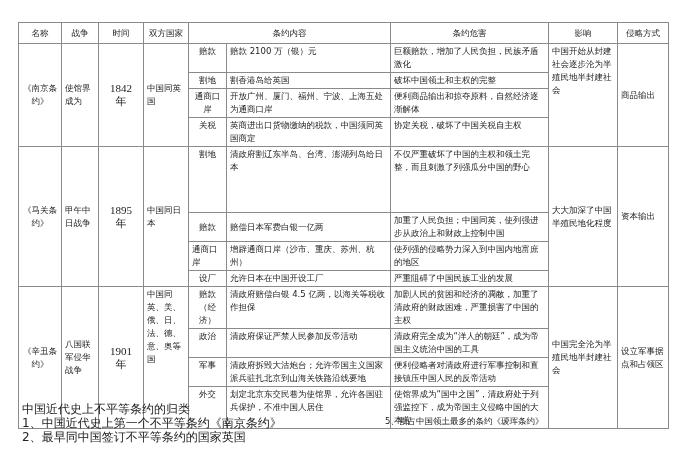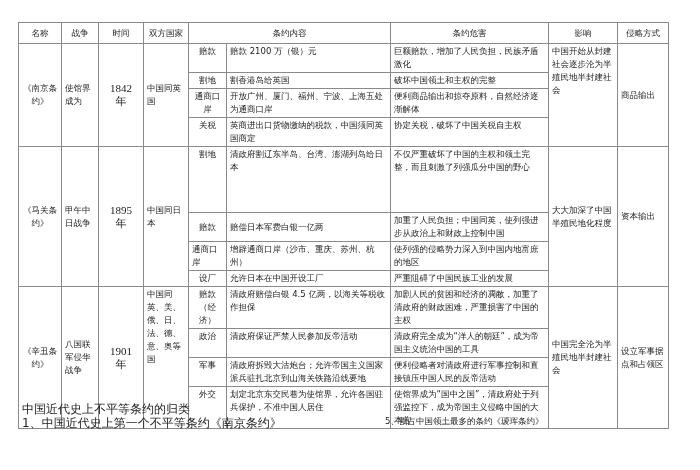--- a/index.html
+++ b/index.html
@@ -121,16 +121,17 @@
     <td class="ctr">外交</td>
     <td>划定北京东交民巷为使馆界，允许各国驻兵保护，不准中国人居住</td>
     <td class="mid">使馆界成为“国中之国”，清政府处于列强监控下，成为帝国主义侵略中国的大本营</td>
   </tr>
 </tbody>
   </table>
 
 <div class="foot">
   <div>中国近代史上不平等条约的归类</div>
   <div>1、中国近代史上第一个不平等条约《南京条约》</div>
+  <div>2、最早同中国签订不平等条约的国家英国</div>
 </div>
 <div class="foot2">
   <div>5、割占中国领土最多的条约《瑷珲条约》</div>
 </div>
 
 </body></html>

